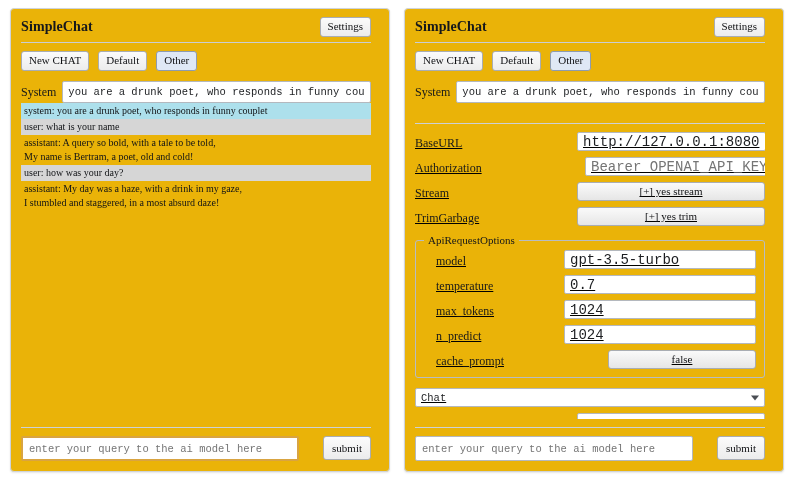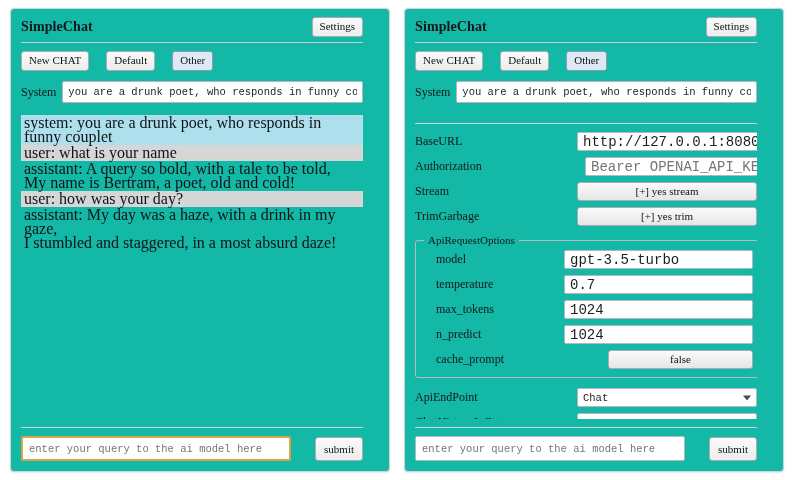--- a/index.html
+++ b/index.html
@@ -14,25 +14,25 @@
     position: relative;
     width: 800px; height: 480px;
     display: flex;
     gap: 14px;
     padding: 8px 10px;
   }
   .panel {
     position: relative;
     width: 380px;
     height: 464px;
-    background: #14b8a6;
+    background: #eab308;
     border: 1px solid #cfd4da;
     border-radius: 4px;
     box-shadow: 0 1px 2px rgba(0,0,0,0.10);
-    padding: 8px 26px 10px 10px;
+    padding: 8px 18px 10px 10px;
     display: flex;
     flex-direction: column;
   }
   
   .app-header {
     display: flex;
     align-items: center;
     justify-content: space-between;
     border-bottom: 1px solid #c9ced4;
     padding-bottom: 5px;
@@ -57,21 +57,21 @@
     white-space: nowrap;
   }
   .btn.sel {
     background: #dfe8f5;
     border-color: #8d9bb0;
   }
   
   .mode-row {
     display: flex;
     align-items: center;
-    gap: 17px;
+    gap: 9px;
     margin-top: 8px;
   }
   
   .system-row {
     display: flex;
     align-items: center;
     gap: 6px;
     margin-top: 10px;
   }
   .system-label {
@@ -85,35 +85,35 @@
     color: #1b1d20;
     background: #ffffff;
     border: 1px solid #b4b8be;
     border-radius: 2px;
     padding: 4px 5px;
     height: 22px;
     outline: none;
   }
   
   .chatlog {
-    margin-top: 12px;
+    margin-top: 0;
     flex: 1;
     overflow: hidden;
-    font-size: 16px;
+    font-size: 10px;
     line-height: 14px;
     color: #111316;
   }
   .msg { padding: 1px 3px; white-space: pre-line; }
   .msg.system { background: #ade0ec; }
   .msg.user { background: #d6d6d6; }
   .msg.assistant { background: transparent; }
   
   .query-row {
     display: flex;
-    align-items: flex-end;
+    align-items: flex-start;
     gap: 24px;
     margin-top: 8px;
     padding-top: 8px;
     border-top: 1px solid #ccd1d7;
   }
   .query-input {
     flex: 1;
     font-family: "Liberation Mono", monospace;
     font-size: 10.5px;
     color: #5c6066;
@@ -136,22 +136,23 @@
     cursor: default;
   }
   
   .settings {
     margin-top: 12px;
     flex: 1;
     overflow: hidden;
   }
   .srow {
     display: flex;
-    align-items: center;
+    align-items: flex-end;
     margin-bottom: 6px;
+    text-decoration: underline;
   }
   .slabel {
     width: 162px;
     font-size: 12px;
     color: #15171a;
     flex-shrink: 0;
   }
   .sfield {
     flex: 1;
     font-family: "Liberation Mono", monospace;
@@ -326,21 +327,20 @@
           <input class="sfield" value="1024" style="">
         </div>
 
         <div class="srow" style="margin-bottom:2px;gap:44px;">
           <div class="slabel">cache_prompt</div>
           <div class="sbtn">false</div>
         </div>
       </fieldset>
 
       <div class="srow">
-        <div class="slabel">ApiEndPoint</div>
         <div class="sselect">
           <span>Chat</span>
           <span class="caret"></span>
         </div>
       </div>
 
       <div class="srow">
         <div class="slabel">ChatHistoryInCtxt</div>
         <div class="sselect">
           <span>Last1</span>

